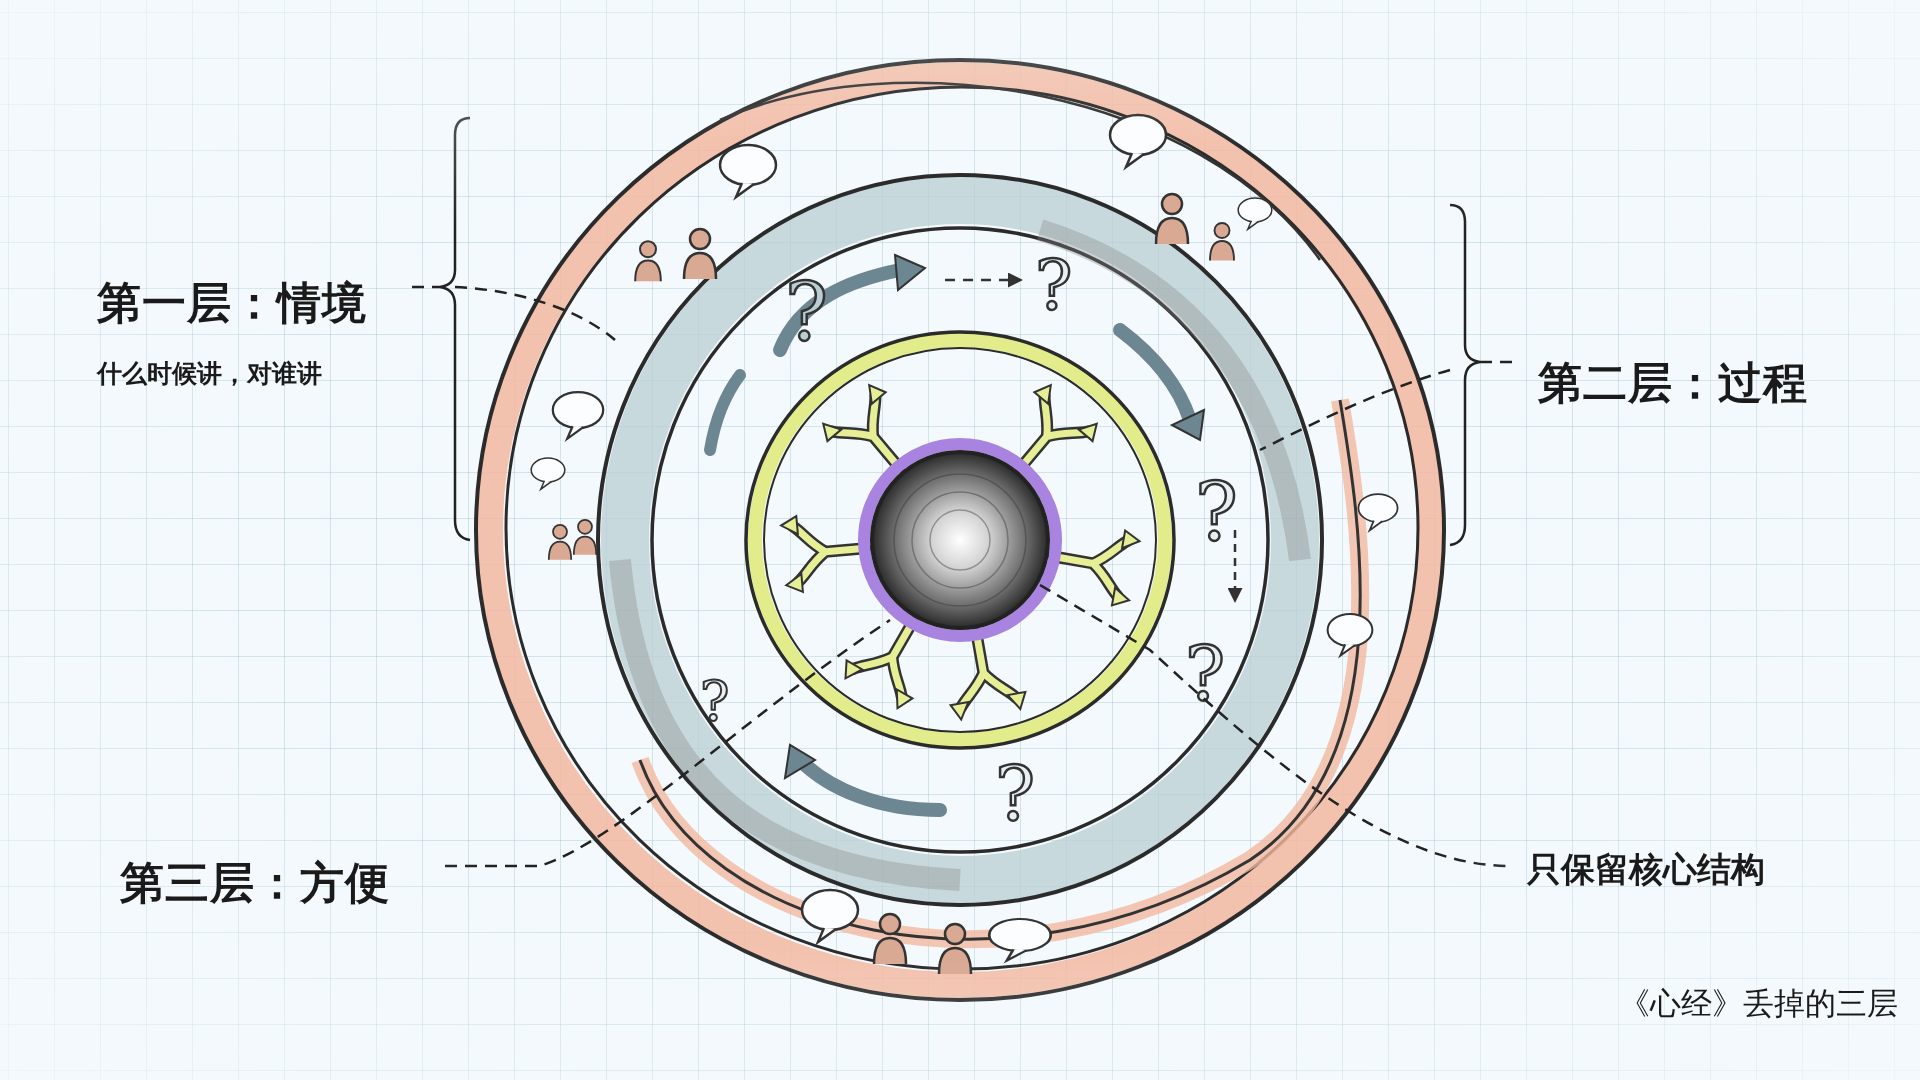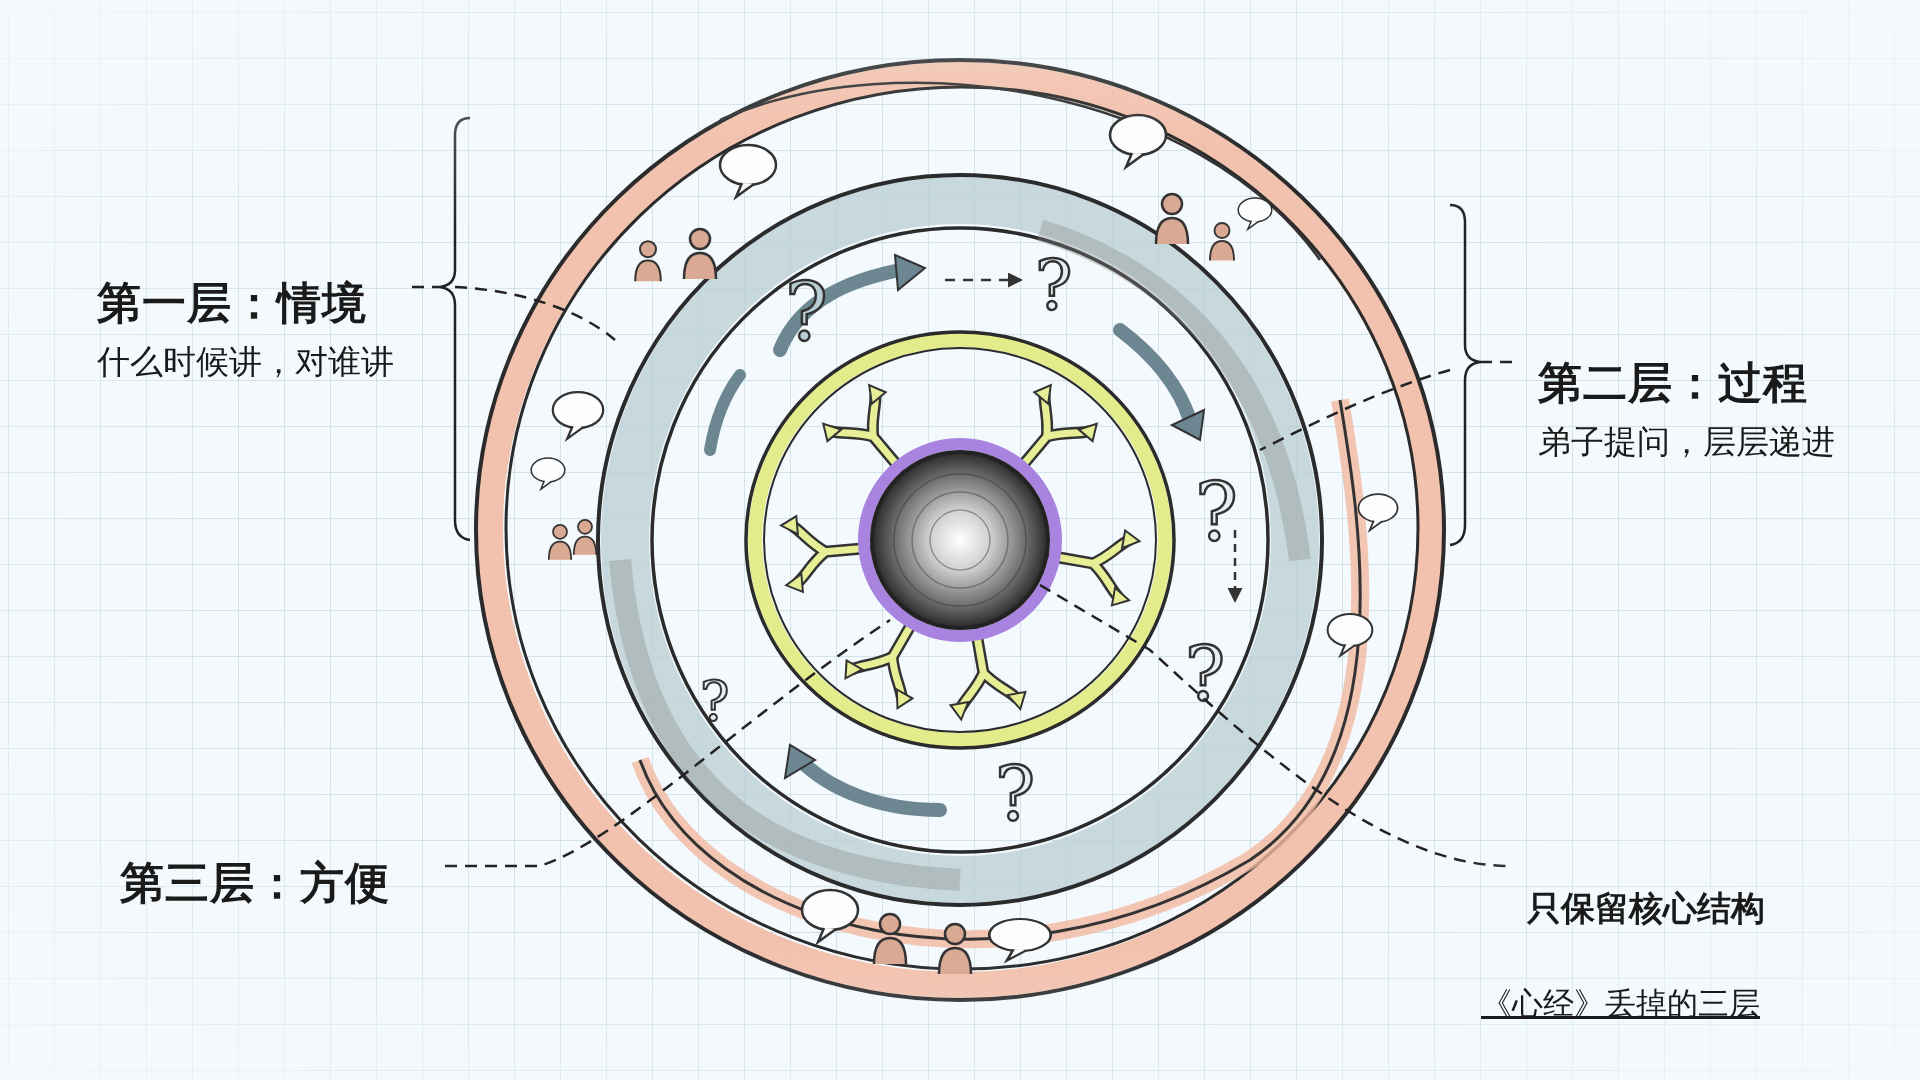--- a/index.html
+++ b/index.html
@@ -14,21 +14,21 @@
       font-family: "DejaVu Sans", "Liberation Sans", sans-serif;
       color: #1a1a1a;
     }
     .fade {
       position: absolute; inset: 0; pointer-events: none;
       background: radial-gradient(ellipse at center, rgba(243,249,252,0) 55%, rgba(243,249,252,0.85) 100%);
     }
     svg.diagram { position: absolute; left: 0; top: 0; }
     .label { position: absolute; white-space: nowrap; }
     .title { font-size: 44px; font-weight: bold; letter-spacing: 1px; margin-top: 19px; }
-    .sub { font-size: 33px; margin-top: 7px; }
+    .sub { font-size: 25px; margin-top: 24px; font-weight: bold; }
     .plain { font-size: 34px; font-weight: bold; }
     .caption { font-size: 31px; }
   </style>
 </head>
 <body>
 
 <svg class="diagram" width="1920" height="1080" viewBox="0 0 1920 1080">
   <defs>
     <radialGradient id="coreGrad" cx="50%" cy="50%" r="50%">
       <stop offset="0%" stop-color="#ffffff"></stop>
@@ -152,22 +152,21 @@
 
 <div class="fade"></div>
 
 <div class="label" style="left:97px; top:255px;">
   <div class="title">第一层：情境</div>
   <div class="sub">什么时候讲，对谁讲</div>
 </div>
 
 <div class="label" style="left:1538px; top:335px;">
   <div class="title">第二层：过程</div>
-  <div class="sub">弟子提问，层层递进</div>
 </div>
 
 <div class="label" style="left:120px; top:835px;">
   <div class="title">第三层：方便</div>
 </div>
 
-<div class="label plain" style="left:1527px; top:886px;text-align:right;">只保留核心结构</div>
+<div class="label plain" style="left:1527px; top:847px;text-align:right;">只保留核心结构</div>
 
-<div class="label caption" style="left:1481px; top:983px;text-decoration:underline;">《心经》丢掉的三层</div>
+<div class="label caption" style="left:1619px; top:983px;">《心经》丢掉的三层</div>
 
 </body></html>

